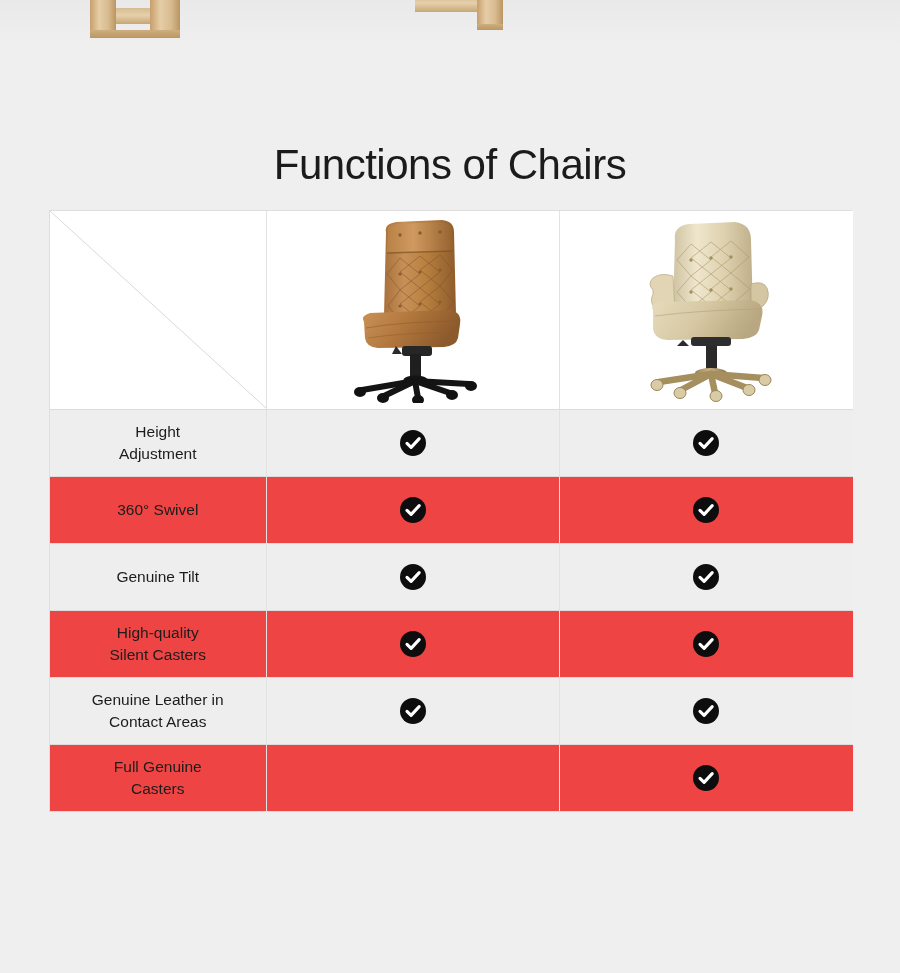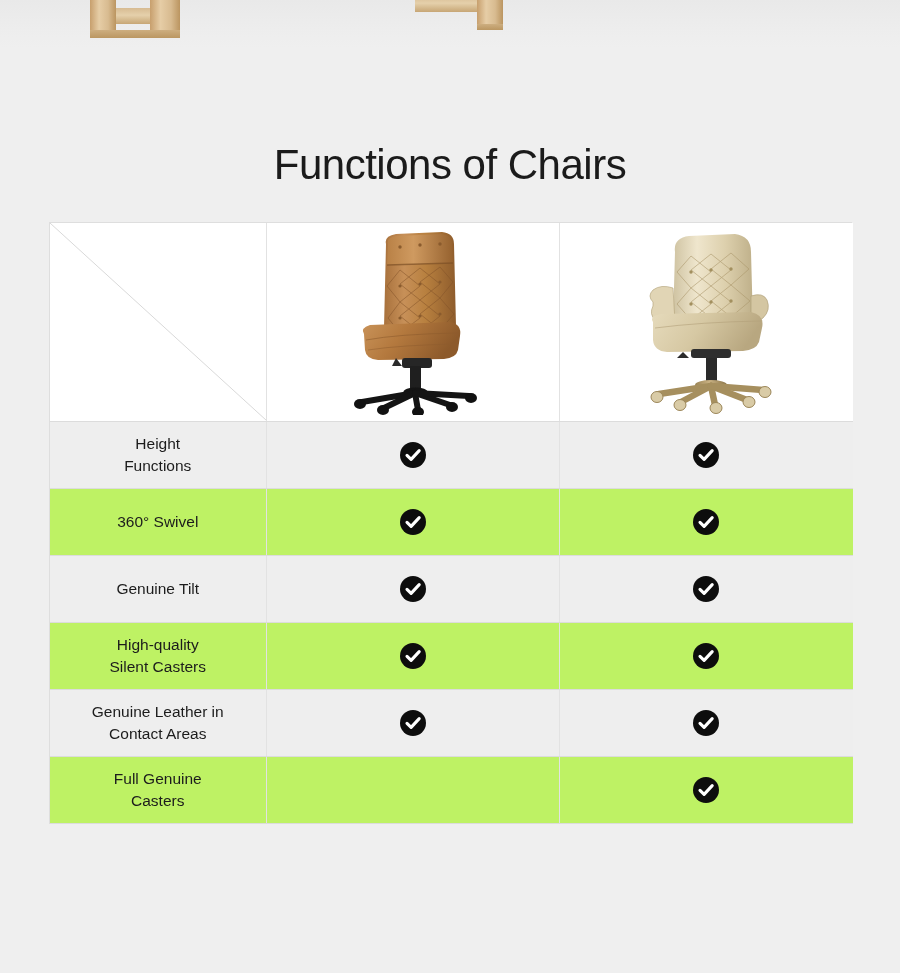--- a/index.html
+++ b/index.html
@@ -47,21 +47,21 @@
   }
 
   
   #leg-left  { left: 90px;  bottom: 10px; }
   #leg-right { left: 415px; bottom: 10px; }
 
   
   .title-wrap {
     width: 900px;
     padding-top: 96px;
-    padding-bottom: 36px;
+    padding-bottom: 24px;
     text-align: center;
   }
   .page-title {
     font-size: 42px;
     font-weight: 400;
     letter-spacing: -0.5px;
     color: #1b1b1b;
     line-height: 1;
   }
 
@@ -103,21 +103,21 @@
     width: 100%;
     height: 100%;
     display: block;
   }
 
   .prod-cell { padding: 6px 0 4px; }
 
   
   tr.feat-row td { height: 67px; }
   tr.feat-row.shade td { background: #eeeeee; }
-  tr.feat-row.plain td { background: #bef264; }
+  tr.feat-row.plain td { background: #ef4444; }
 
   .feat-label {
     font-size: 15.5px;
     line-height: 1.42;
     color: #1c1c1c;
     font-weight: 400;
     padding: 0 12px;
   }
 
   
@@ -313,21 +313,21 @@
               <ellipse cx="85" cy="178" rx="6" ry="5.5"></ellipse>
               <ellipse cx="118" cy="172" rx="6" ry="5.5"></ellipse>
               <ellipse cx="134" cy="162" rx="6" ry="5.5"></ellipse>
             </g>
           </svg>
         </td>
       </tr>
 
     <tr class="feat-row shade">
           <td>
-            <div class="feat-label"><span>Height</span><br><span>Functions</span></div>
+            <div class="feat-label"><span>Height</span><br><span>Adjustment</span></div>
           </td>
           <td><span class="check"><svg width="26" height="26" viewBox="0 0 26 26">
                 <path d="M7 13.4 L11.1 17.4 L19.2 8.6" fill="none" stroke="#ffffff" stroke-width="3.1" stroke-linecap="round" stroke-linejoin="round"></path>
               </svg></span></td>
           <td><span class="check"><svg width="26" height="26" viewBox="0 0 26 26">
                 <path d="M7 13.4 L11.1 17.4 L19.2 8.6" fill="none" stroke="#ffffff" stroke-width="3.1" stroke-linecap="round" stroke-linejoin="round"></path>
               </svg></span></td>
         </tr>
         <tr class="feat-row plain">
           <td>

